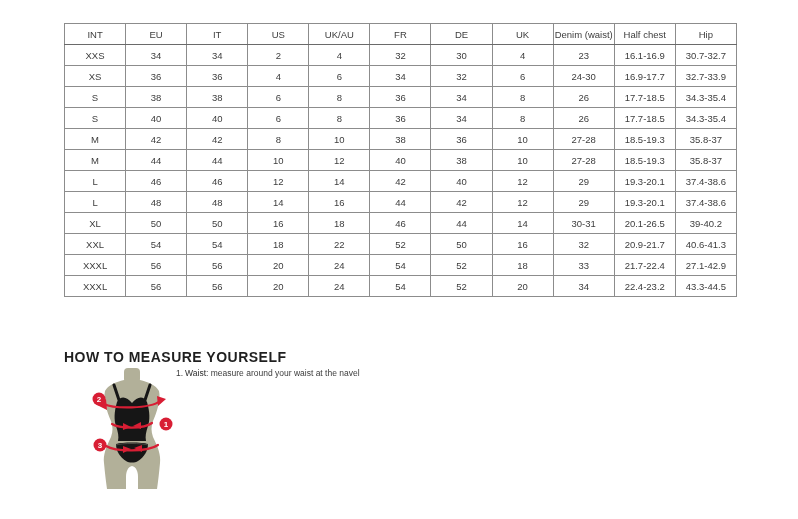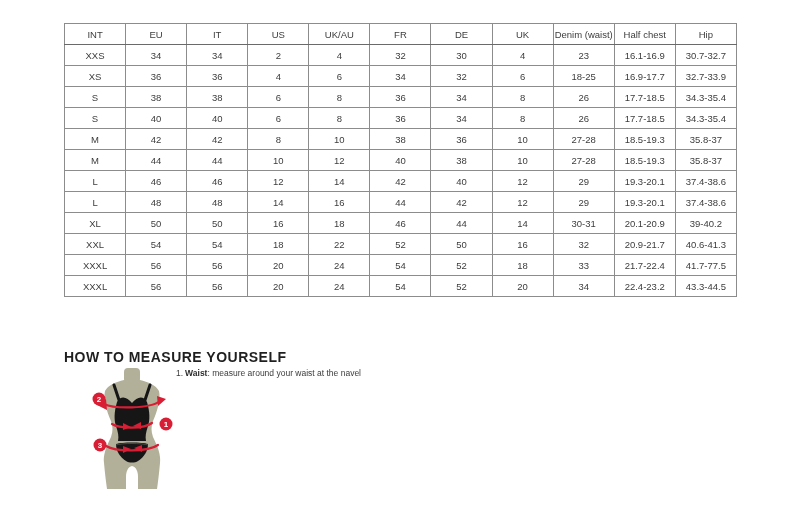--- a/index.html
+++ b/index.html
@@ -57,21 +57,21 @@
     position: absolute;
     left: 176px;
     top: 369px;
     list-style: none;
     font-size: 8.5px;
     line-height: 9px;
     color: #3c3c3c;
   }
   .steps li { margin-bottom: 7px; white-space: nowrap; }
   .step-num { margin-right: 2px; }
-  .step-label { font-weight: 700; color: #2d2d2d; text-align: center; }
+  .step-label { font-weight: 400; color: #2d2d2d; text-align: center; }
   .badge-num {
     font-family: "Liberation Sans", sans-serif;
     font-size: 8px;
     font-weight: 700;
     fill: #ffffff;
   }
 </style>
 </head>
 <body>
 
@@ -107,21 +107,21 @@
       </tr>
       <tr>
         <td>XS</td>
         <td>36</td>
         <td>36</td>
         <td>4</td>
         <td>6</td>
         <td>34</td>
         <td>32</td>
         <td>6</td>
-        <td>18-25</td>
+        <td>24-30</td>
         <td>16.9-17.7</td>
         <td>32.7-33.9</td>
       </tr>
       <tr>
         <td>S</td>
         <td>38</td>
         <td>38</td>
         <td>6</td>
         <td>8</td>
         <td>36</td>
@@ -199,21 +199,21 @@
       <tr>
         <td>XL</td>
         <td>50</td>
         <td>50</td>
         <td>16</td>
         <td>18</td>
         <td>46</td>
         <td>44</td>
         <td>14</td>
         <td>30-31</td>
-        <td>20.1-20.9</td>
+        <td>20.1-26.5</td>
         <td>39-40.2</td>
       </tr>
       <tr>
         <td>XXL</td>
         <td>54</td>
         <td>54</td>
         <td>18</td>
         <td>22</td>
         <td>52</td>
         <td>50</td>
@@ -226,21 +226,21 @@
         <td>XXXL</td>
         <td>56</td>
         <td>56</td>
         <td>20</td>
         <td>24</td>
         <td>54</td>
         <td>52</td>
         <td>18</td>
         <td>33</td>
         <td>21.7-22.4</td>
-        <td>41.7-77.5</td>
+        <td>27.1-42.9</td>
       </tr>
       <tr>
         <td>XXXL</td>
         <td>56</td>
         <td>56</td>
         <td>20</td>
         <td>24</td>
         <td>54</td>
         <td>52</td>
         <td>20</td>

